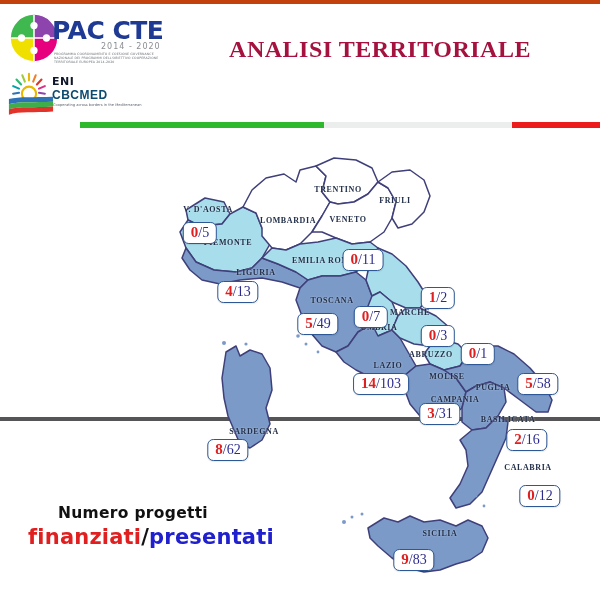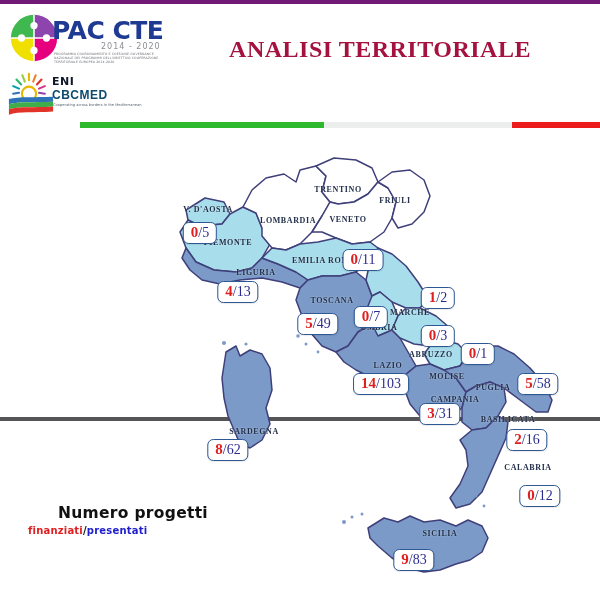--- a/index.html
+++ b/index.html
@@ -7,21 +7,21 @@
   html, body {
     width: 600px; height: 600px;
     background: #ffffff;
     font-family: "Liberation Sans", sans-serif;
     overflow: hidden;
   }
   #slide {
     position: relative;
     width: 600px; height: 421px;
     background: #ffffff;
-    border-top: 4px solid #701a75;
+    border-top: 4px solid #c2410c;
     border-bottom: 4px solid #555557;
   }
 
   
   #header { position: absolute; left: 0; top: 0; width: 600px; height: 118px; }
 
   
   #paccte { position: absolute; left: 8px; top: 8px; width: 155px; height: 56px; }
   #puzzle { position: absolute; left: 0; top: 0; width: 52px; height: 52px; }
   #paccte-word {
@@ -124,21 +124,21 @@
   
   #legend { position: absolute; left: 28px; top: 500px; width: 210px; }
   #legend-title {
     font-family: "DejaVu Sans", sans-serif;
     font-weight: bold; font-size: 15.5px; color: #111111;
     letter-spacing: .3px; text-align: center;
   }
   #legend-values {
     margin-top: 3px;
     font-family: "DejaVu Sans", sans-serif;
-    font-weight: bold; font-size: 10px; text-align: left;
+    font-weight: bold; font-size: 21px; text-align: center;
     letter-spacing: .2px;
   }
   #legend-values .fin { color: #e02020; }
   #legend-values .slash { color: #111111; }
   #legend-values .pres { color: #2020cf; }
 </style>
 </head>
 <body>
 
 <div id="slide">

